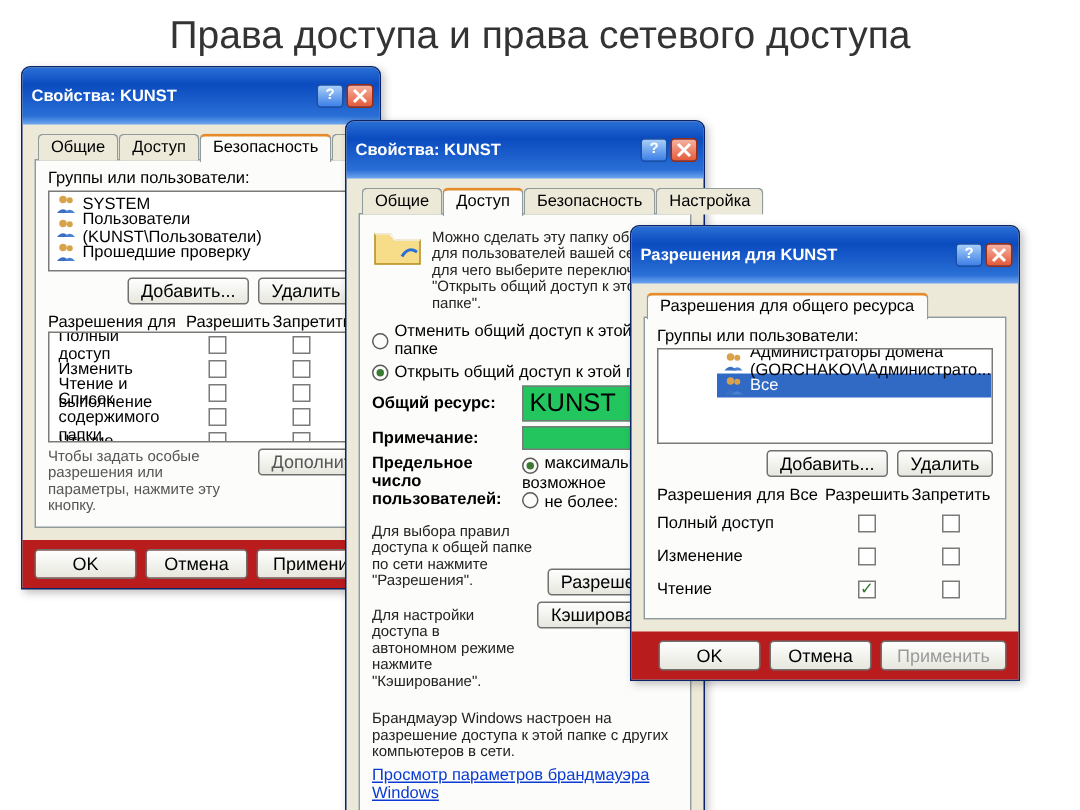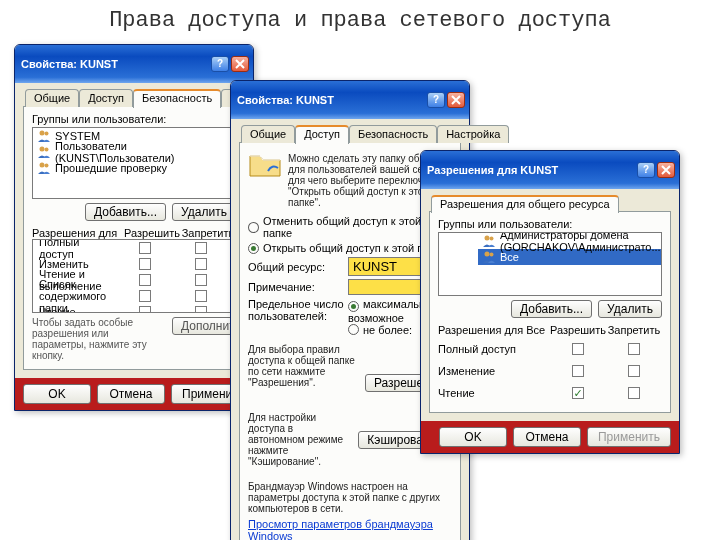--- a/index.html
+++ b/index.html
@@ -7,25 +7,24 @@
     font-family: Tahoma, Arial, sans-serif;
     font-size: 11px;
     background: #fff;
     width: 720px;
     height: 540px;
     position: relative;
     overflow: hidden;
   }
   .page-title {
     text-align: center;
-    font-size: 22px;
+    font-size: 26px;
     color: #333;
     padding: 8px 0 6px;
     font-weight: normal;
-    font-family: Liberation Mono, monospace;
   }
   
   .window {
     position: absolute;
     background: #ece9d8;
     border: 1px solid #0a246a;
     border-radius: 6px 6px 0 0;
     box-shadow: 2px 2px 6px rgba(0,0,0,0.25);
   }
   .titlebar {
@@ -74,21 +73,21 @@
   .tabpanel {
     border:1px solid #919b9c;
     background:#fcfcfa;
     padding:6px 8px 8px;
     min-height:100px;
   }
   .label { font-size:11px; color:#000; }
   .listbox {
     background:#fff;
     border:1px solid #7a7a7a;
-    height:72px;
+    height:54px;
     overflow:hidden;
     margin-top:2px;
   }
   .listbox.big { height:64px;padding-left:39px; }
   .listrow {
     display:flex; align-items:center;
     height:16px; padding:0 4px;
     font-size:11px;
   }
   .listrow.selected { background:#316ac5; color:#fff; }
@@ -120,23 +119,23 @@
   .chk { width:12px;height:12px;border:1px solid #7a7a7a;background:#fff;display:inline-flex;align-items:center;justify-content:center;}
   .chk.on::after{content:"✓";font-size:11px;color:#2a7a2a;line-height:1;}
   .footnote { font-size:10px; color:#555; margin-top:4px; display:flex; align-items:center; gap:10px;}
   .footer {
     display:flex; justify-content:flex-end; gap:6px;
     padding:6px 8px;
     background:#b91c1c;
   }
   .radio { width:11px;height:11px;border:1px solid #5a5a5a;border-radius:50%;display:inline-flex;align-items:center;justify-content:center;margin-right:4px;vertical-align:-1px;}
   .radio.on::after{content:"";width:5px;height:5px;background:#3a7a33;border-radius:50%;}
-  .textf { background:#fde047;border:1px solid #7a7a7a;padding:1px 4px;font-size:13px;min-height:16px;}
+  .textf { background:#22c55e;border:1px solid #7a7a7a;padding:1px 4px;font-size:17px;min-height:16px;}
   .line{display:flex;align-items:center;margin:3px 0;font-size:11px;}
-  .line .llab{width:100px;}
+  .line .llab{width:100px;font-weight:bold;}
   .hint{font-size:10px;color:#222;margin:4px 0;}
   .link{color:#0a3bd2;text-decoration:underline;font-size:11px;}
   .permrow3 { display:flex; align-items:center; height:22px; font-size:11px; }
   .permrow3 .c1 { flex:1; }
   .permrow3 .c2,.permrow3 .c3 { width:56px; display:flex; justify-content:center;}
   .folder-ico{width:34px;height:30px;}
   
   #w1 { left:14px; top:44px; width:240px; }
   #w2 { left:230px; top:80px; width:240px; }
   #w3 { left:420px; top:150px; width:260px; }
@@ -315,25 +314,25 @@
         <span class="llab">Предельное число пользователей:</span>
         <div style="flex:1;">
           <div><span class="radio on"></span><span>максимально возможное</span></div>
           <div><span class="radio"></span><span>не более:</span></div>
         </div>
       </div>
       <div style="display:flex;gap:6px;align-items:flex-end;margin-top:4px;">
         <span class="hint" style="flex:1;">Для выбора правил доступа к общей папке по сети нажмите "Разрешения".</span>
         <div class="btn small">Разрешения</div>
       </div>
-      <div style="display:flex;gap:7px;align-items:center;margin-top:16px;">
+      <div style="display:flex;gap:7px;align-items:flex-start;margin-top:4px;">
         <span class="hint" style="flex:1;">Для настройки доступа в автономном режиме нажмите "Кэширование".</span>
         <div class="btn small">Кэширование</div>
       </div>
-      <div class="hint" style="margin-top:10px;">Брандмауэр Windows настроен на параметры доступа к этой папке с других компьютеров в сети.</div>
+      <div class="hint" style="margin-top:10px;">Брандмауэр Windows настроен на разрешение доступа к этой папке с других компьютеров в сети.</div>
       <div class="link">Просмотр параметров брандмауэра Windows</div>
     </div>
   </div>
   <div class="footer">
     <div class="btn">OK</div>
     <div class="btn">Отмена</div>
     <div class="btn">Применить</div>
   </div>
 </div>
 

